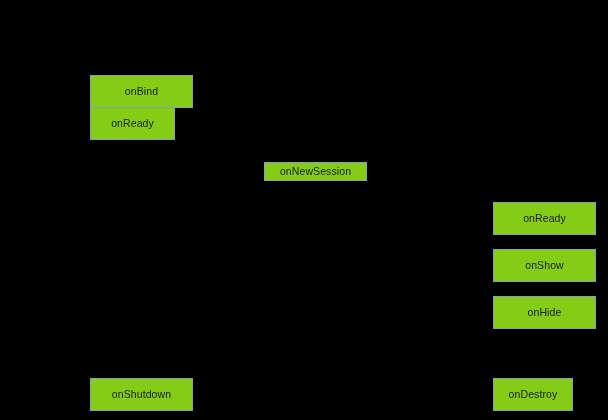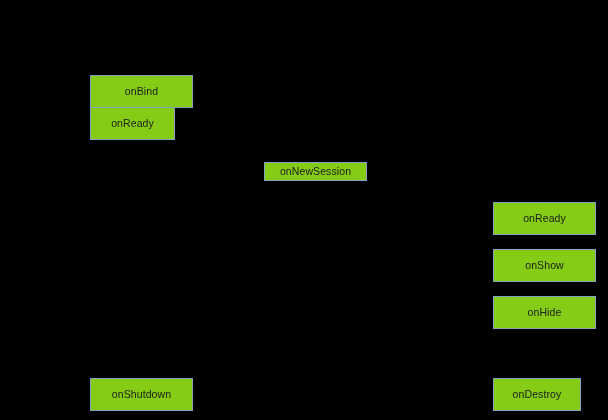--- a/index.html
+++ b/index.html
@@ -90,17 +90,17 @@
   </div>
 
   <div class="node" style="left:493px; top:296px; width:103px; height:33px;">
     <span>onHide</span>
   </div>
 
   <div class="node" style="left:90px; top:378px; width:103px; height:33px;">
     <span>onShutdown</span>
   </div>
 
-  <div class="node" style="left:493px; top:378px; width:88px; height:33px;">
+  <div class="node" style="left:493px; top:378px; width:80px; height:33px;">
     <span>onDestroy</span>
   </div>
 
 </div>
 
 </body></html>

